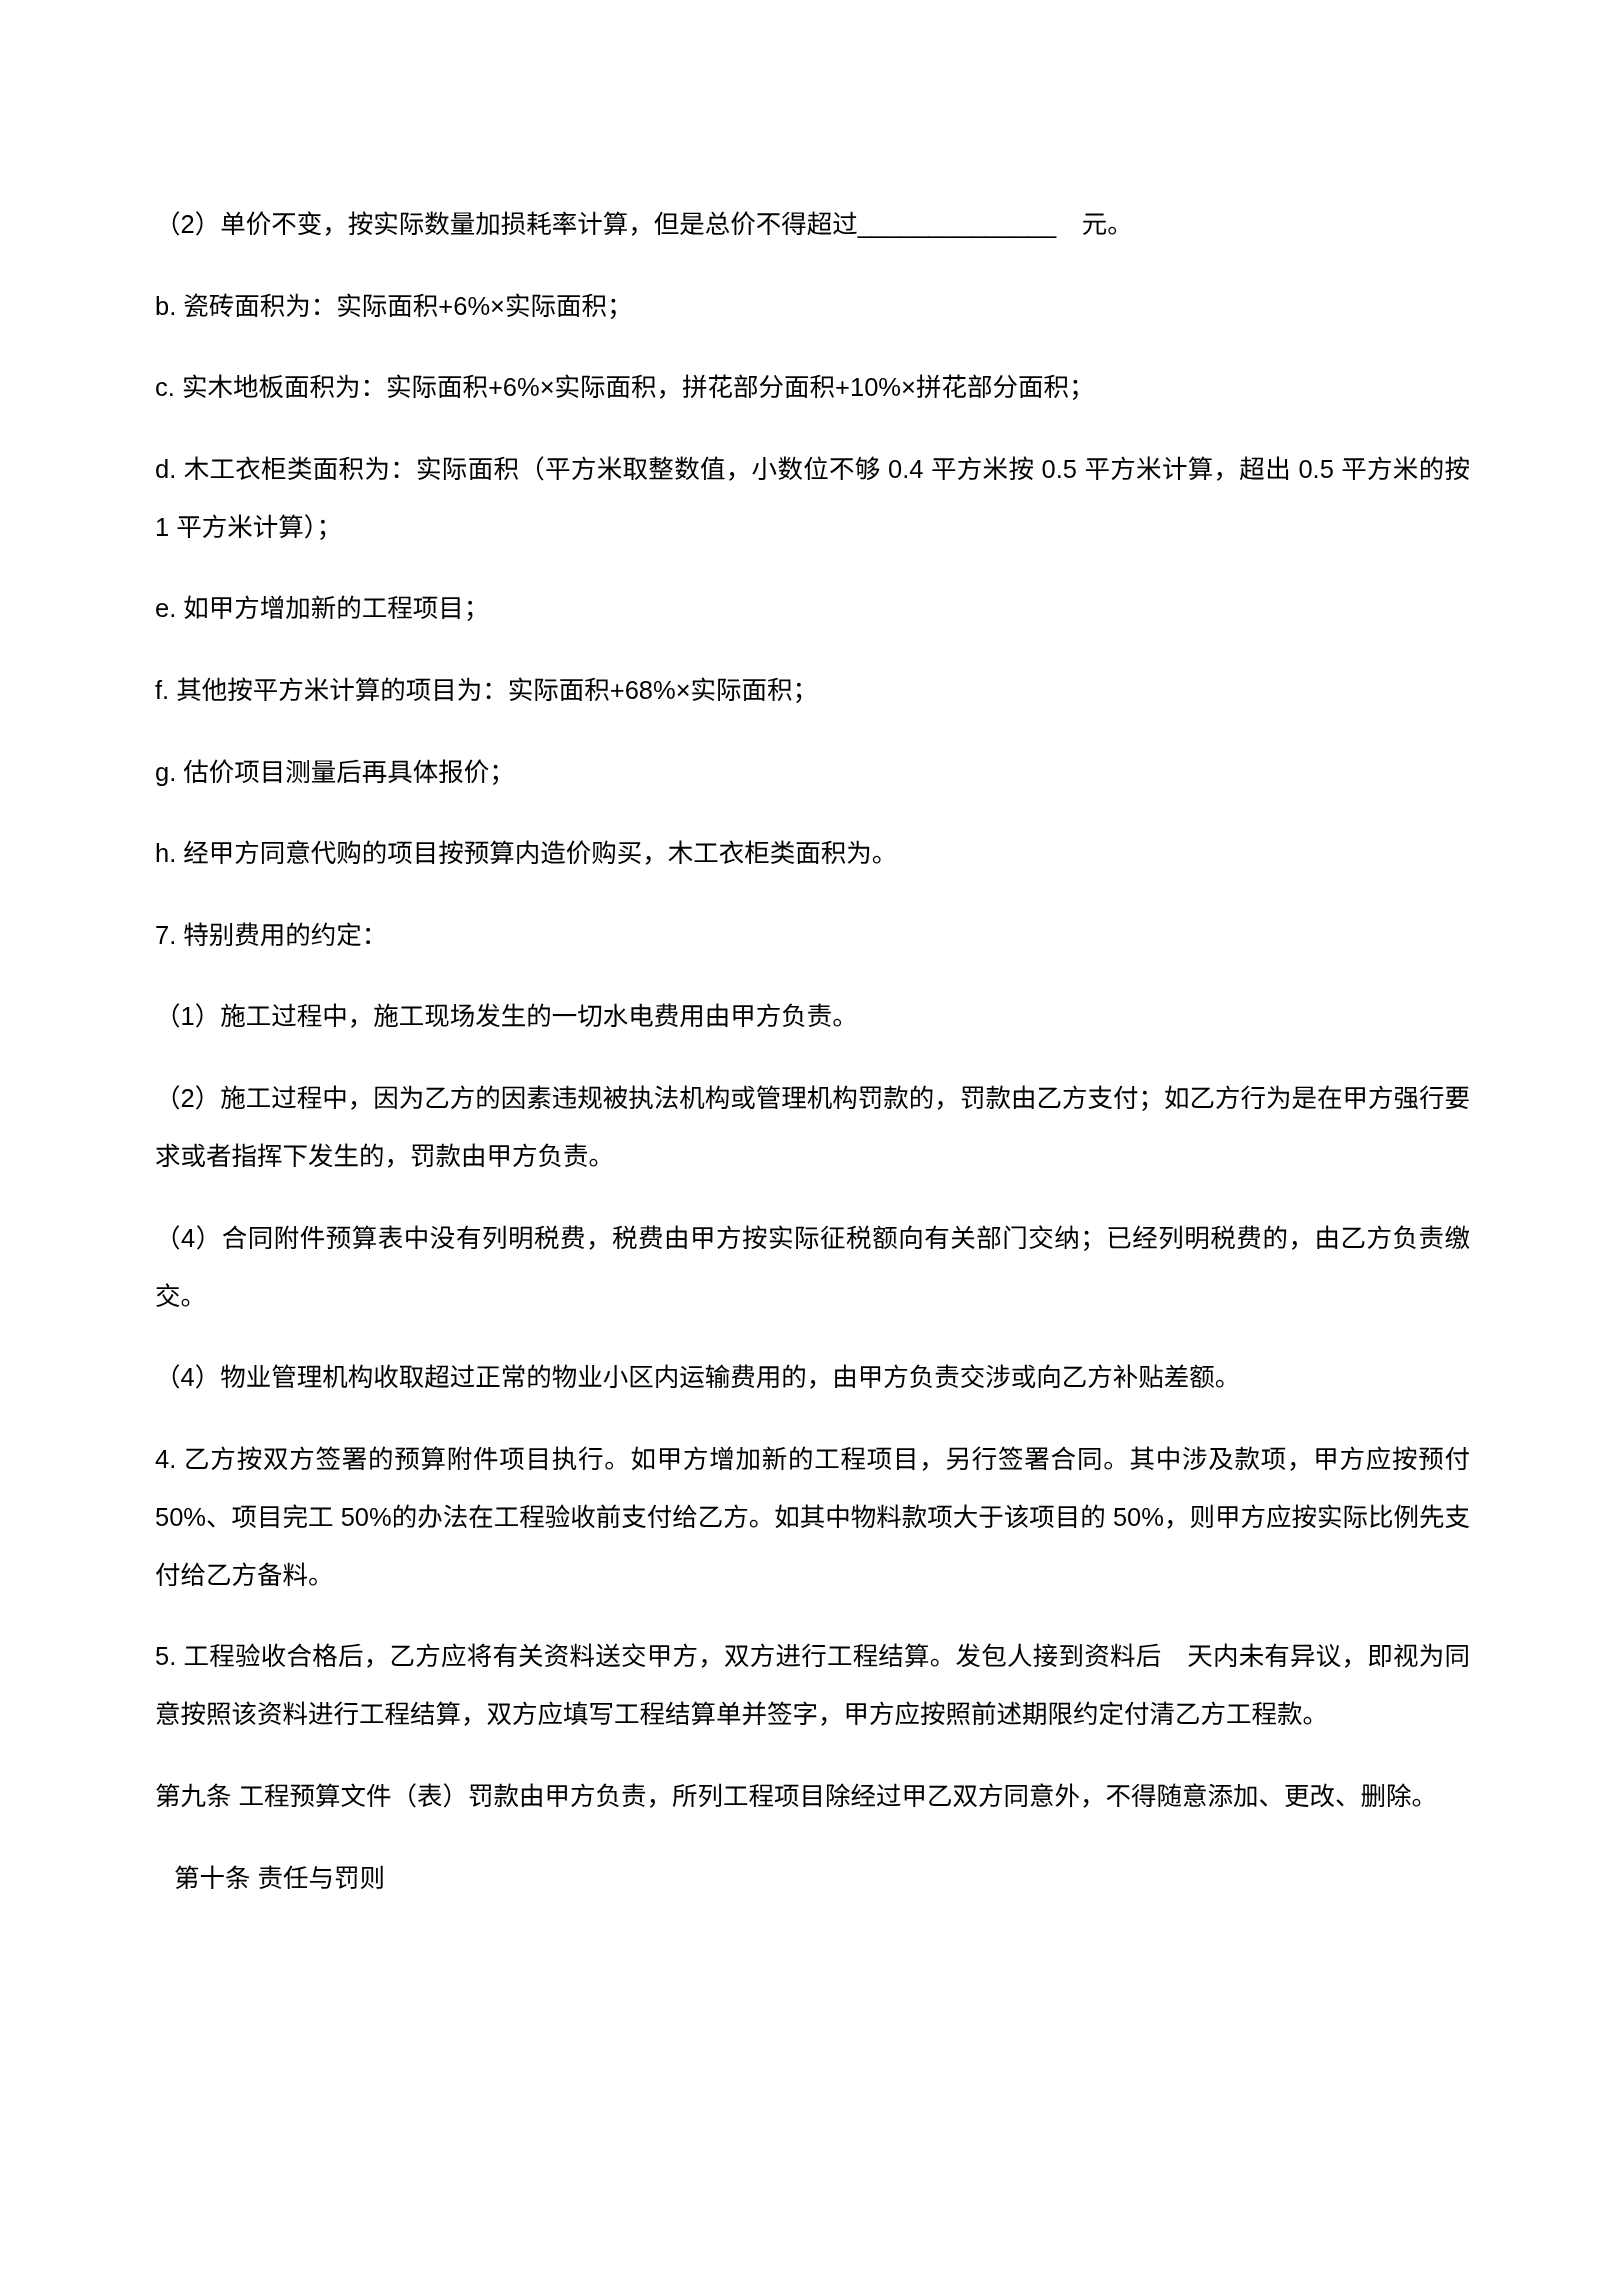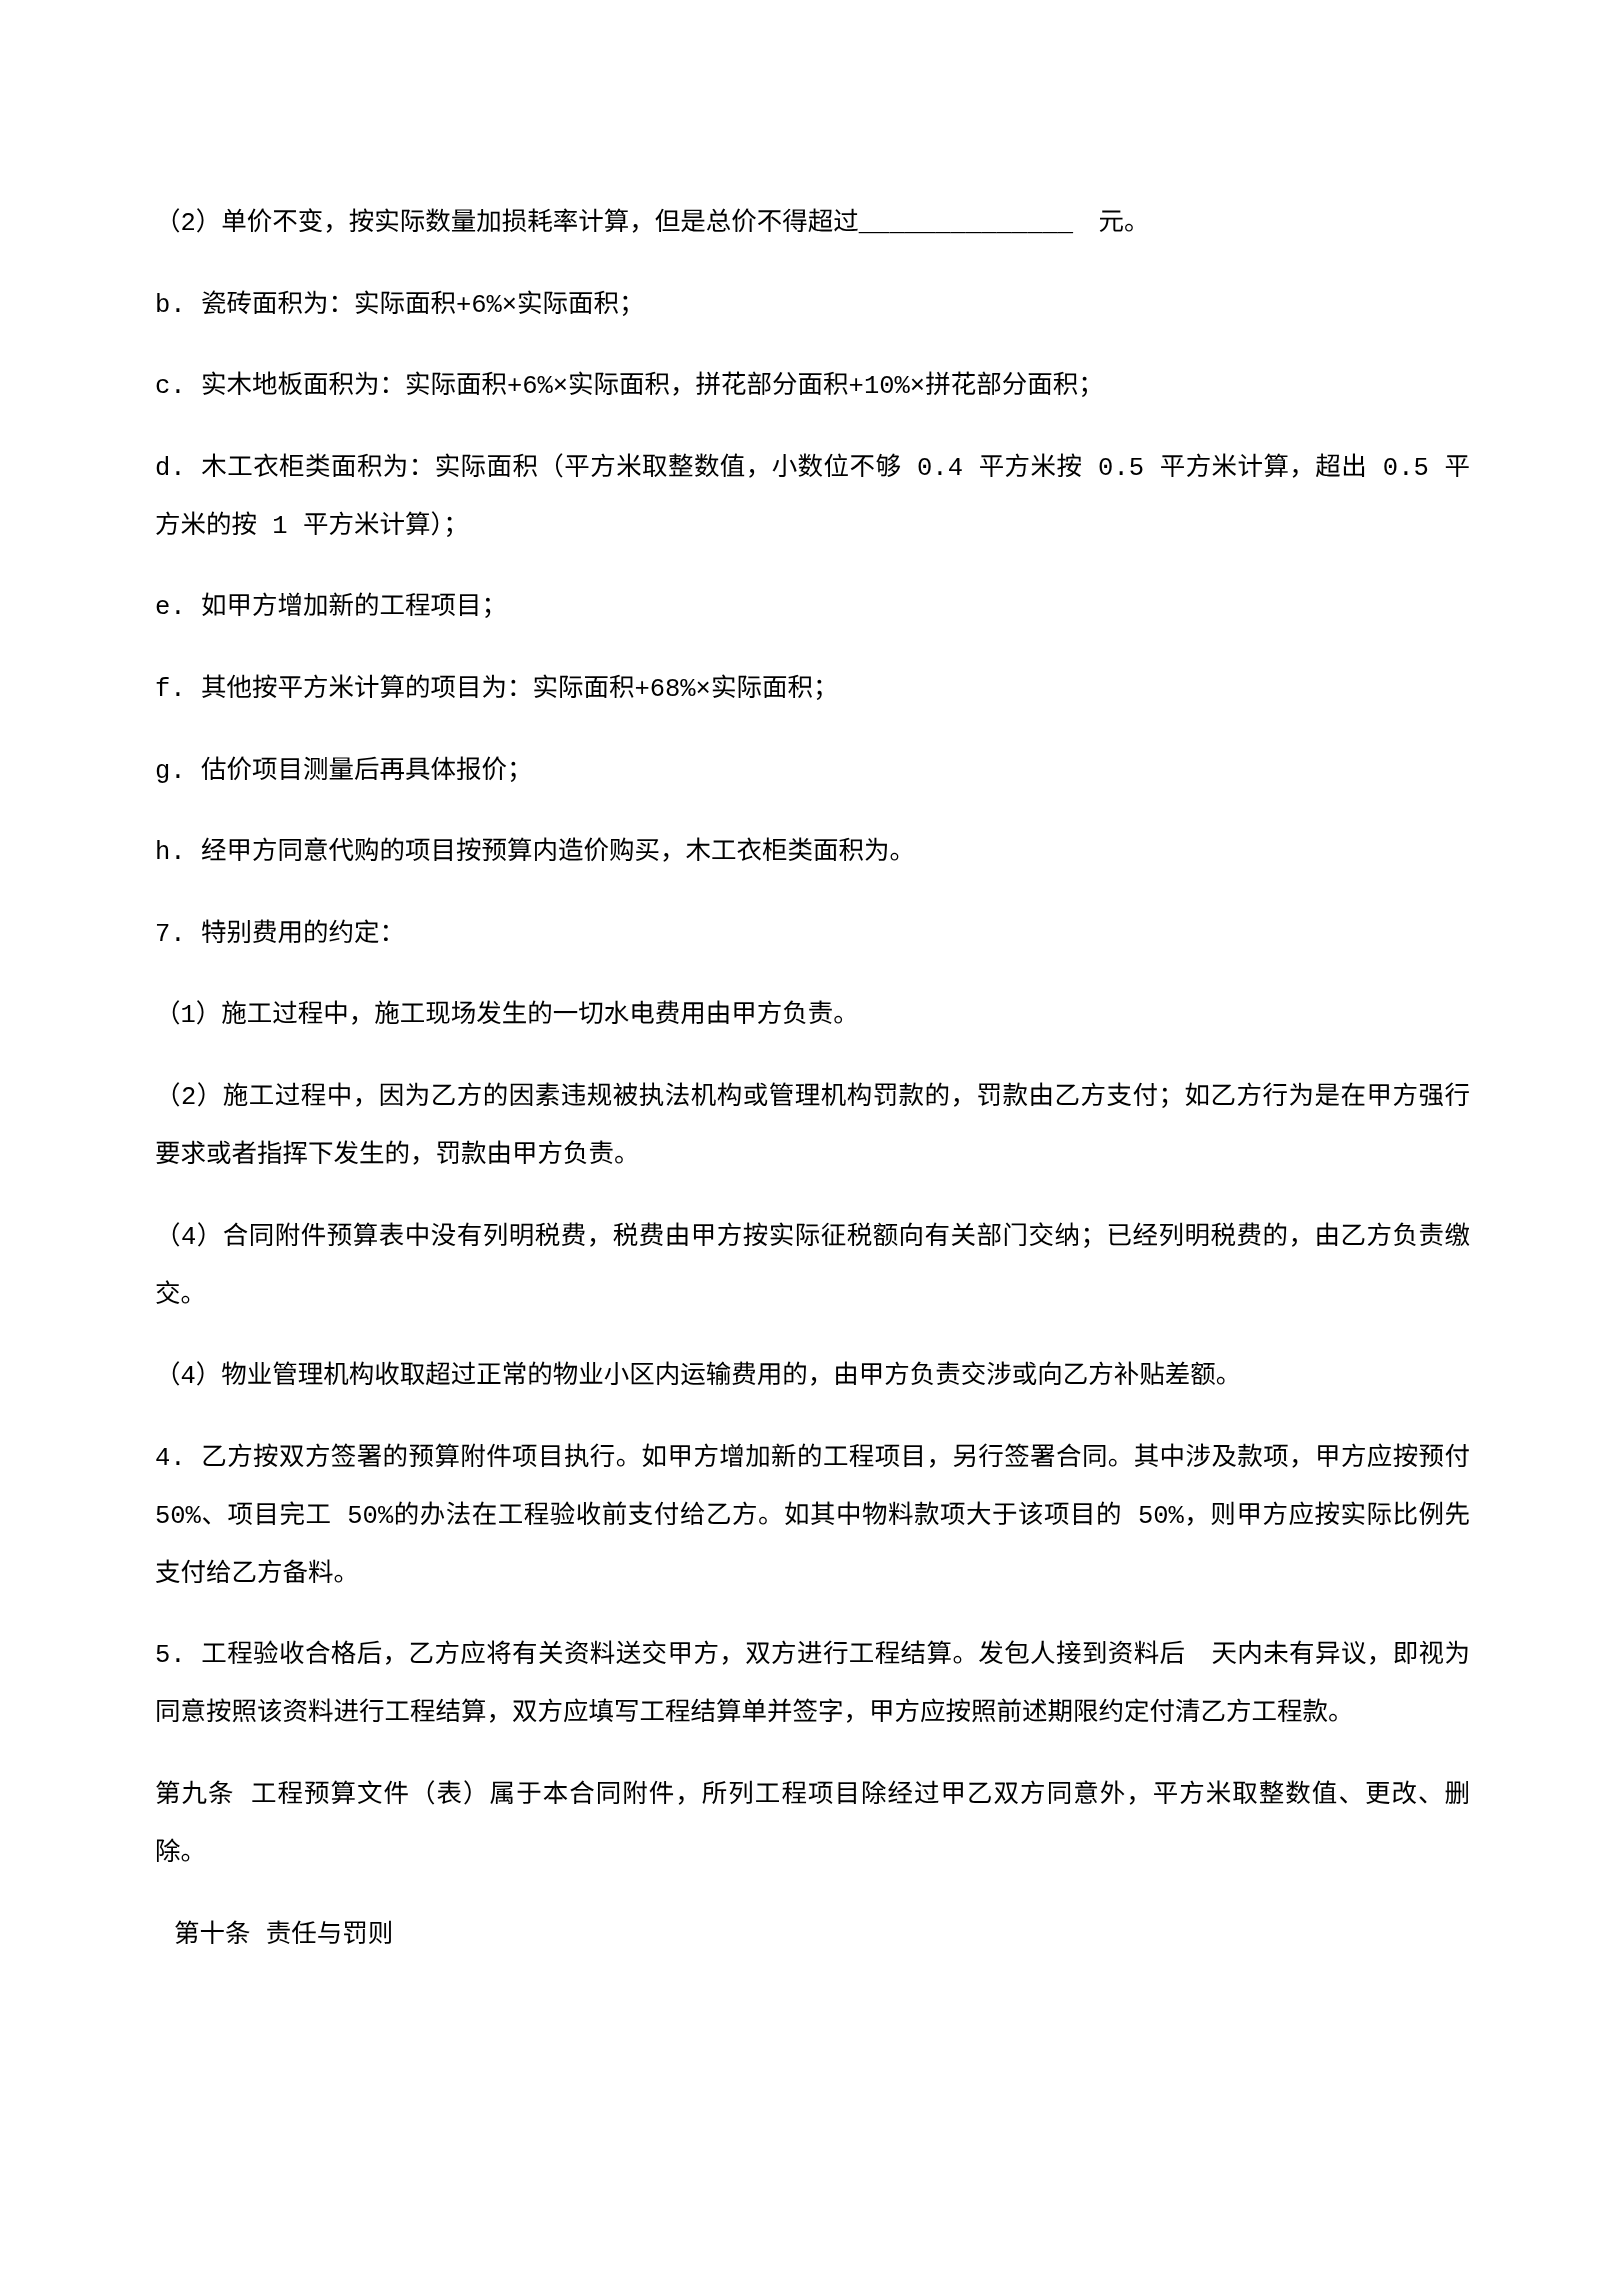--- a/index.html
+++ b/index.html
@@ -9,21 +9,21 @@
       background: #ffffff;
     }
     .page {
       box-sizing: border-box;
       width: 1623px;
       min-height: 2294px;
       margin: 0 auto;
       padding: 195px 153px 73px 155px;
       background: #ffffff;
       color: #000000;
-      font-family: Liberation Mono, monospace;
+      font-family: Liberation Sans, sans-serif;
       font-size: 25.5px;
     }
     .para {
       margin: 0 0 23.6px 0;
       line-height: 58px;
       text-align: justify;
       word-break: break-word;
     }
     .para:last-child {
       margin-bottom: 0;
@@ -43,17 +43,17 @@
       <p class="para">f. 其他按平方米计算的项目为：实际面积+68%×实际面积；</p>
       <p class="para">g. 估价项目测量后再具体报价；</p>
       <p class="para">h. 经甲方同意代购的项目按预算内造价购买，木工衣柜类面积为。</p>
       <p class="para">7. 特别费用的约定：</p>
       <p class="para">（1）施工过程中，施工现场发生的一切水电费用由甲方负责。</p>
       <p class="para">（2）施工过程中，因为乙方的因素违规被执法机构或管理机构罚款的，罚款由乙方支付；如乙方行为是在甲方强行要求或者指挥下发生的，罚款由甲方负责。</p>
       <p class="para">（4）合同附件预算表中没有列明税费，税费由甲方按实际征税额向有关部门交纳；已经列明税费的，由乙方负责缴交。</p>
       <p class="para">（4）物业管理机构收取超过正常的物业小区内运输费用的，由甲方负责交涉或向乙方补贴差额。</p>
       <p class="para">4. 乙方按双方签署的预算附件项目执行。如甲方增加新的工程项目，另行签署合同。其中涉及款项，甲方应按预付 50%、项目完工 50%的办法在工程验收前支付给乙方。如其中物料款项大于该项目的 50%，则甲方应按实际比例先支付给乙方备料。</p>
       <p class="para">5. 工程验收合格后，乙方应将有关资料送交甲方，双方进行工程结算。发包人接到资料后　天内未有异议，即视为同意按照该资料进行工程结算，双方应填写工程结算单并签字，甲方应按照前述期限约定付清乙方工程款。</p>
-      <p class="para">第九条 工程预算文件（表）属于本合同附件，所列工程项目除经过甲乙双方同意外，平方米取整数值、更改、删除。</p>
+      <p class="para">第九条 工程预算文件（表）罚款由甲方负责，所列工程项目除经过甲乙双方同意外，不得随意添加、更改、删除。</p>
       <p class="para">第十条 责任与罚则</p>
     </div>
 </div>
 
 
 </body></html>

